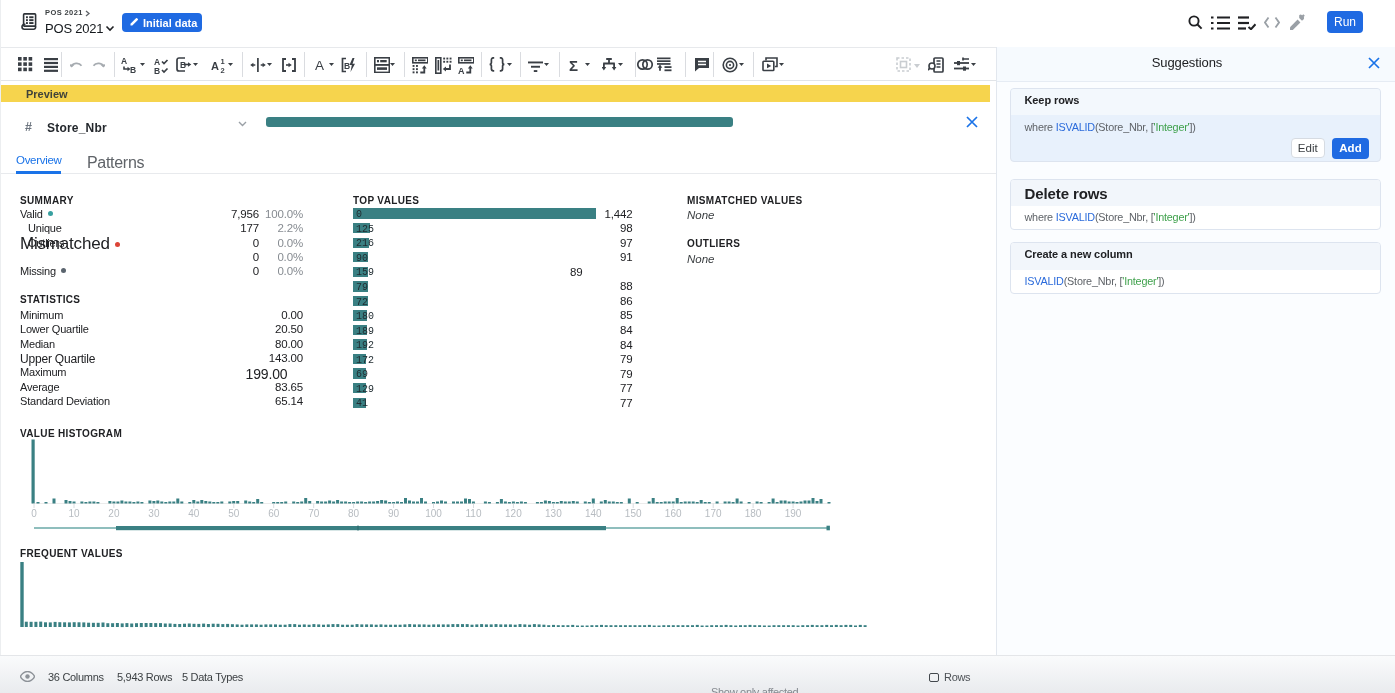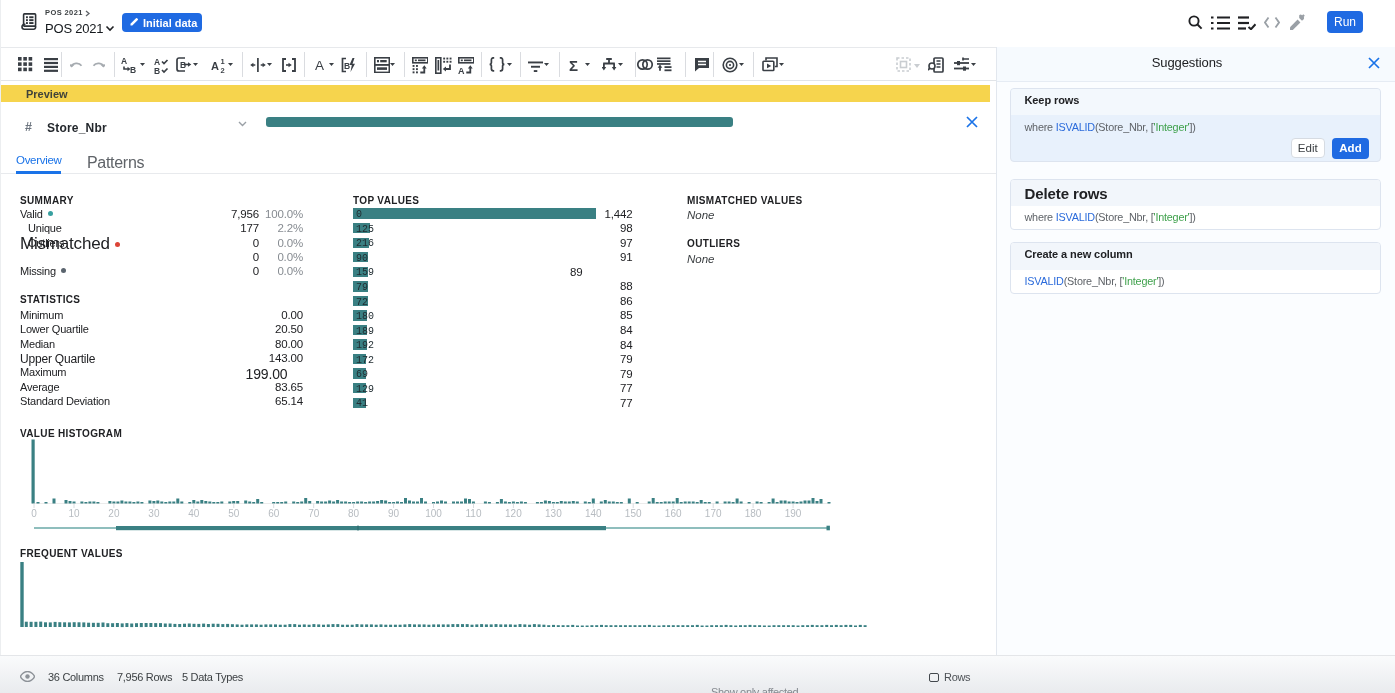--- a/index.html
+++ b/index.html
@@ -896,21 +896,21 @@
       </svg>
     </div>
     <div style="position:absolute;left:0px;top:655px;width:1395px;height:38px;background:linear-gradient(#fafbfc,#e9ebee);border-top:1px solid #e4e6e9"></div>
     <div style="position:absolute;left:20px;top:671px;width:15px;height:11px">
       <svg width="15" height="11" viewBox="0 0 15 11">
         <path d="M7.5 0.5 C3.5 0.5 1 4 0.5 5.5 1 7 3.5 10.5 7.5 10.5 c4 0 6.5-3.5 7-5 -0.5-1.5-3-5-7-5z" fill="none" stroke="#8d9298" stroke-width="1.4"></path>
         <circle cx="7.5" cy="5.5" r="2.2" fill="#8d9298"></circle>
       </svg>
     </div>
     <div style="position:absolute;left:48px;top:671px;font-size:11px;letter-spacing:-0.3px;color:#3c4043">36 Columns</div>
-    <div style="position:absolute;left:117px;top:671px;font-size:11px;letter-spacing:-0.3px;color:#3c4043">7,956 Rows</div>
+    <div style="position:absolute;left:117px;top:671px;font-size:11px;letter-spacing:-0.3px;color:#3c4043">5,943 Rows</div>
     <div style="position:absolute;left:182px;top:671px;font-size:11px;letter-spacing:-0.3px;color:#3c4043">5 Data Types</div>
     <div style="position:absolute;left:711px;top:686px;width:200px;font-size:11px;letter-spacing:-0.3px;color:#84898f;text-align:left">Show only affected</div>
     <div style="position:absolute;left:929px;top:672.5px;width:9.5px;height:9.5px;border:1.8px solid #43484d;border-radius:2px"></div>
     <div style="position:absolute;left:944px;top:671px;font-size:11px;letter-spacing:-0.3px;color:#4d5156">Rows</div>
     <div style="position:absolute;left:996px;top:47px;width:399px;height:608px;background:#fbfdff;border-left:1px solid #e2e7ee"></div>
     <div style="position:absolute;left:997px;top:47px;width:398px;height:35px;background:#f6fafe;border-bottom:1px solid #e6ecf4"></div>
     <div style="position:absolute;left:997px;top:54.5px;width:380px;font-size:13px;letter-spacing:-0.1px;color:#202124;text-align:center">Suggestions</div>
     <div style="position:absolute;left:1368px;top:57px;width:12px;height:12px">
       <svg width="12" height="12" viewBox="0 0 12 12">
         <path d="M1 1 L11 11 M11 1 L1 11" stroke="#1a73e8" stroke-width="1.7"></path>

